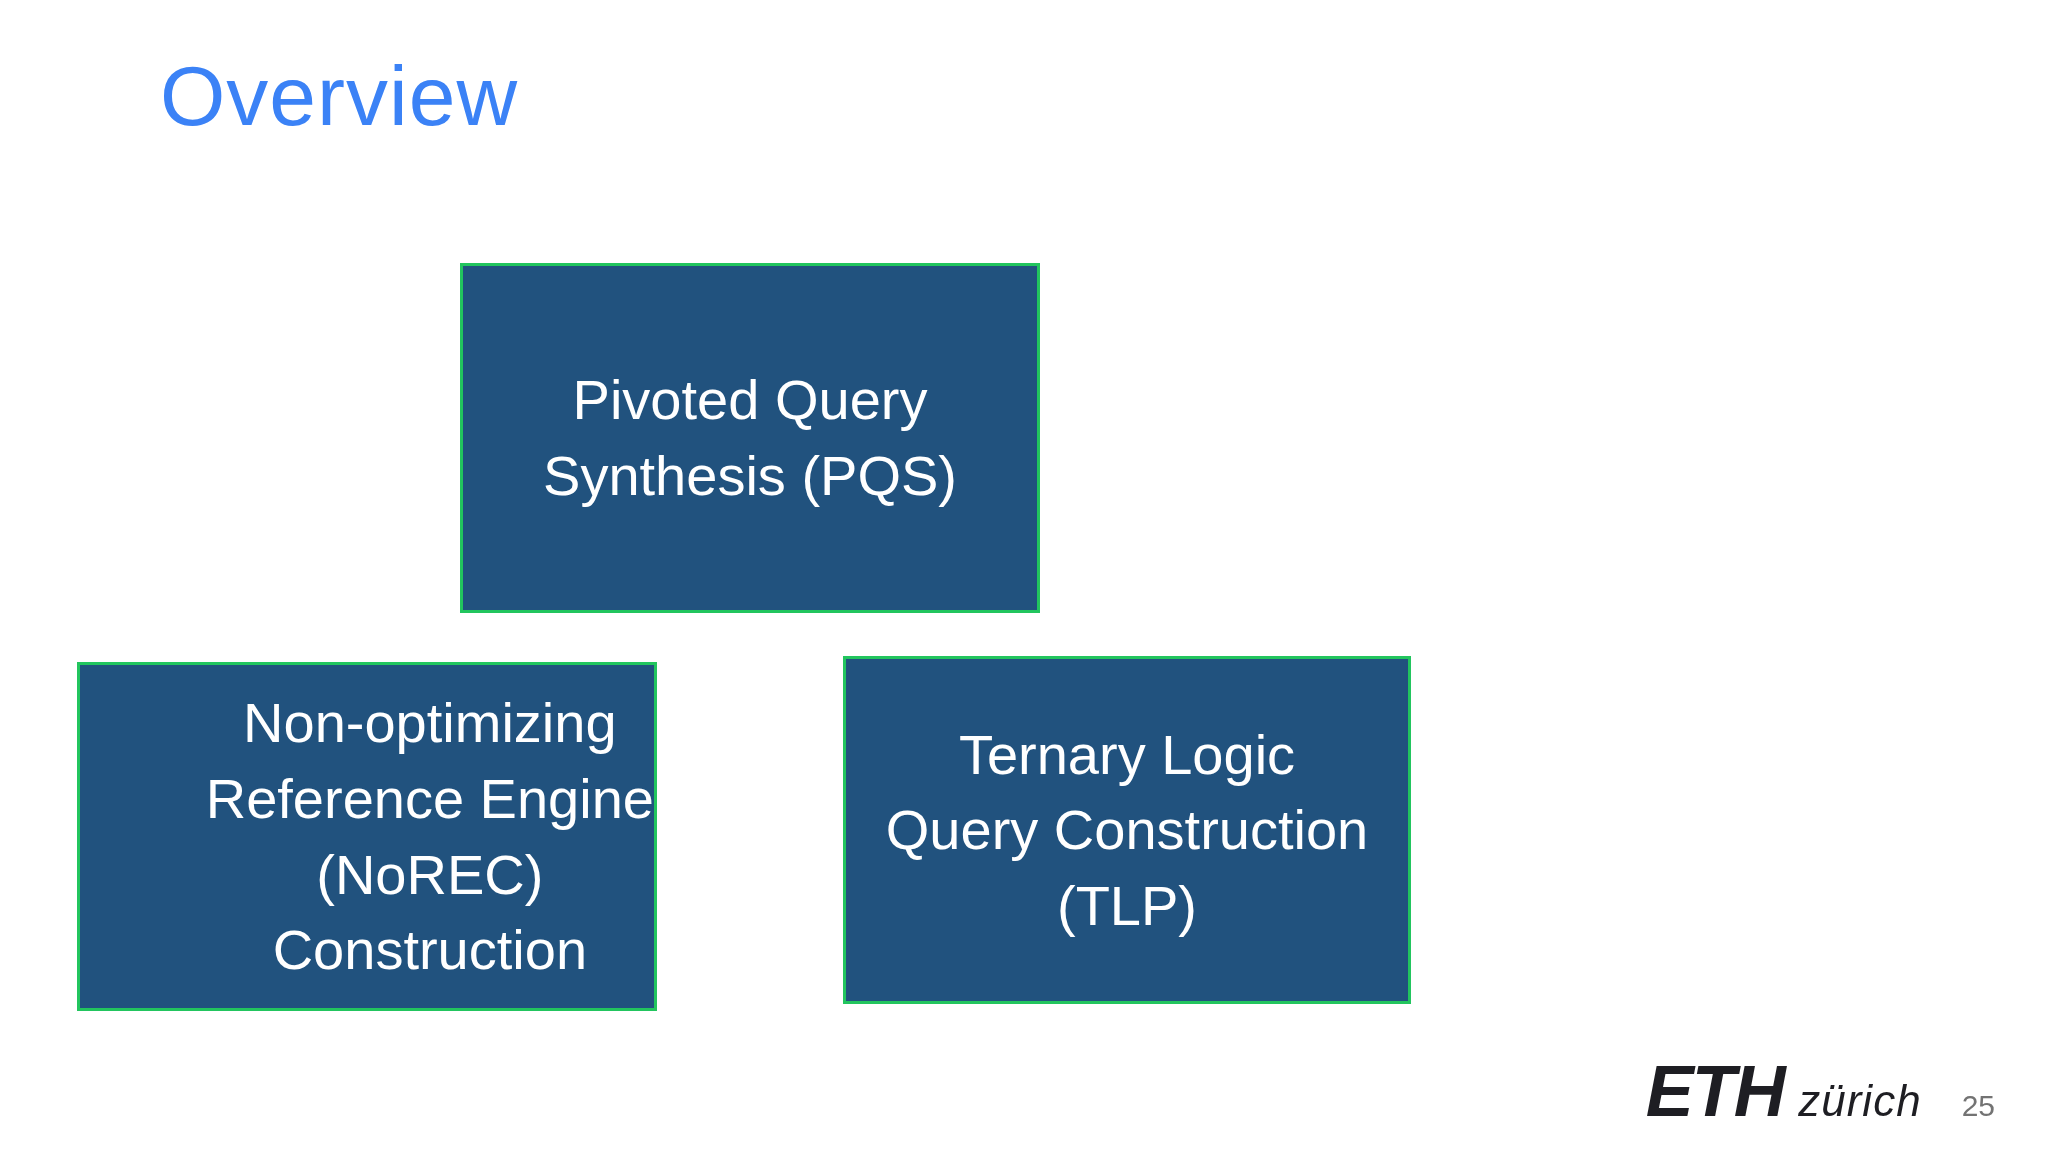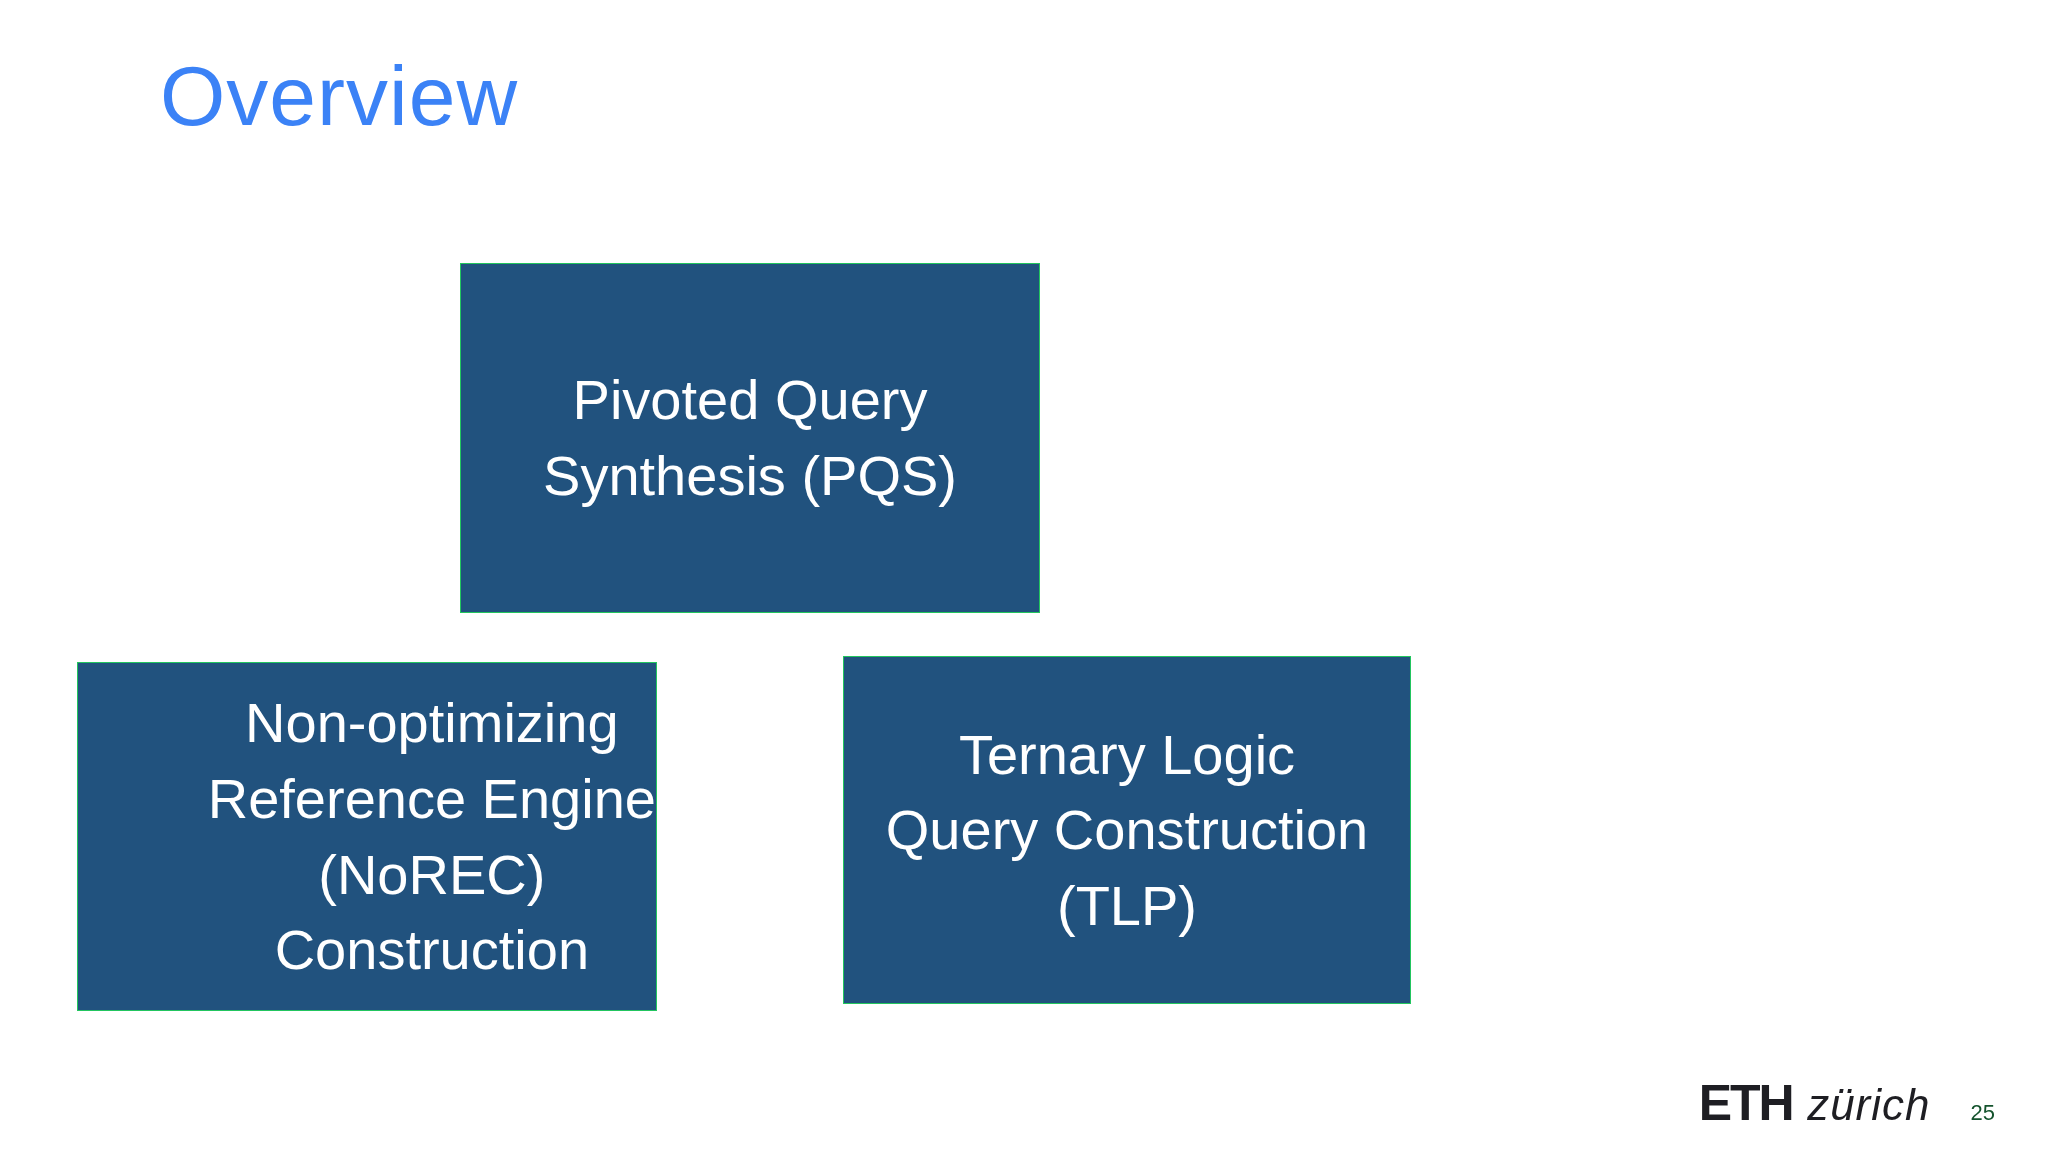--- a/index.html
+++ b/index.html
@@ -23,21 +23,21 @@
     font-size: 84px;
     font-weight: 400;
     letter-spacing: 1px;
     color: #3b82f6;
     line-height: 1.1;
   }
   .box {
     position: absolute;
     box-sizing: border-box;
     background: #21527e;
-    border: 1px solid #22c55e;
+    border: 3px solid #22c55e;
     display: flex;
     align-items: center;
     justify-content: center;
     text-align: center;
   }
   .box-pqs   { left: 460px; top: 263px; width: 580px; height: 350px; }
   .box-norec { left:  77px; top: 662px; width: 580px; height: 349px; justify-content: flex-end; }
   .box-tlp   { left: 843px; top: 656px; width: 568px; height: 348px; }
   .box-label {
     color: #ffffff;
@@ -53,34 +53,35 @@
     right: 53px;
     bottom: 20px;
     display: flex;
     align-items: baseline;
   }
   .logo {
     color: #1e1e23;
     white-space: nowrap;
   }
   .logo-bold {
+    font-style: italic;
     font-weight: 700;
-    font-size: 50px;
+    font-size: 72px;
     letter-spacing: -2px;
   }
   .logo-regular {
     font-style: italic;
     font-weight: 400;
     font-size: 44px;
     margin-left: 10px;
     letter-spacing: 1px;
   }
   .page-number {
-    font-size: 22px;
-    color: #14532d;
+    font-size: 30px;
+    color: #737373;
     margin-left: 40px;
   }
 </style>
 </head>
 <body>
 
 <div class="slide">
 
   <h1 class="title">Overview</h1>
 

